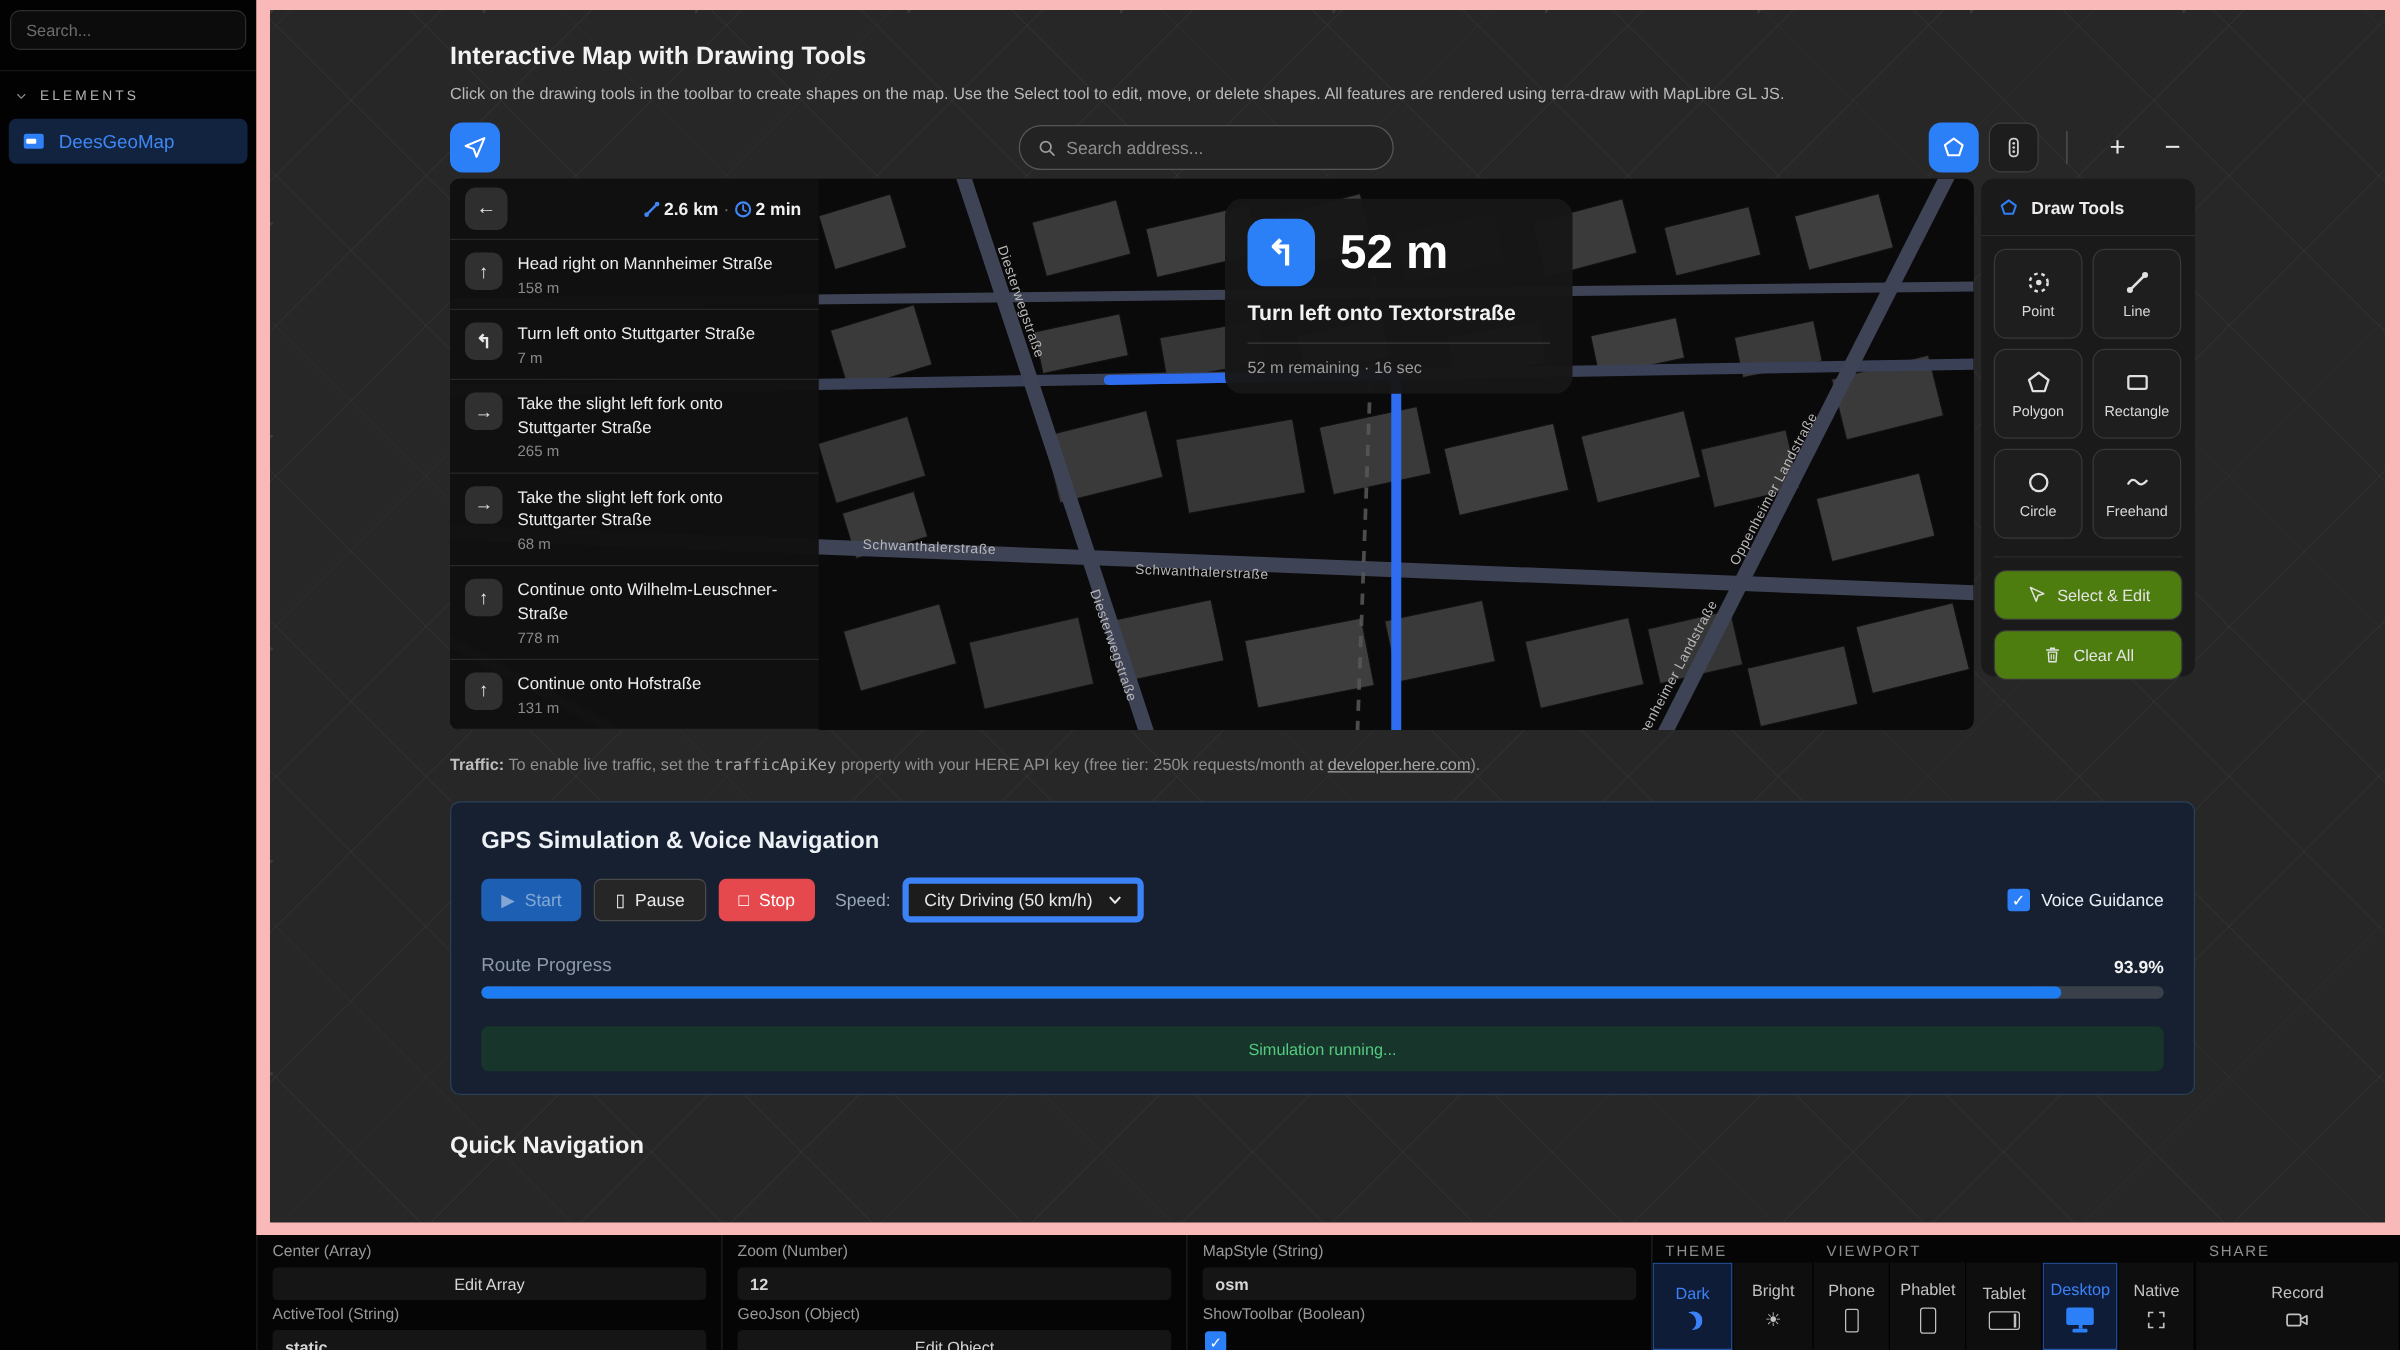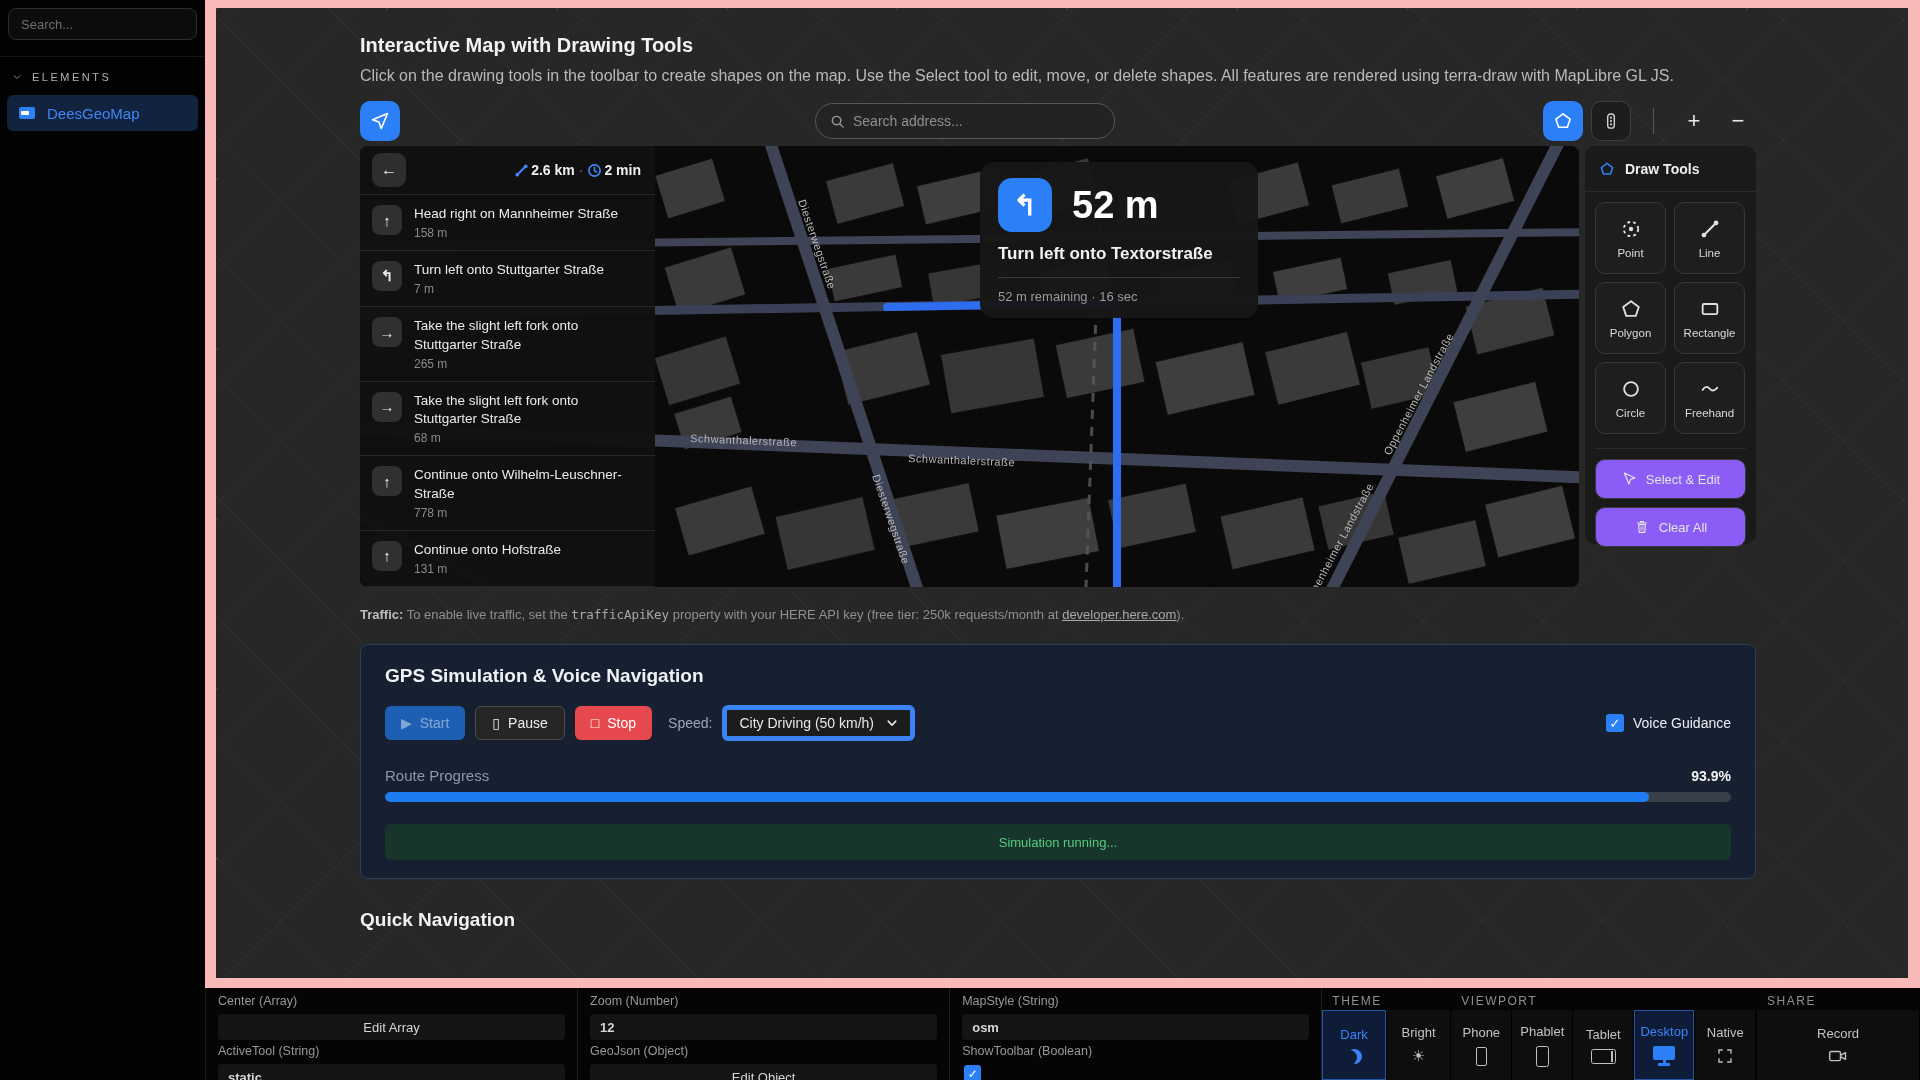--- a/index.html
+++ b/index.html
@@ -25,21 +25,21 @@
   .frame { position:absolute; left:205px; top:0; width:1715px; height:988px; background:#f9b9b9; }
   .canvas { position:absolute; left:11px; top:8px; right:12px; bottom:10px; overflow:hidden;
     background-color:#272727;
     background-image:
       radial-gradient(circle at 0 0, rgba(255,255,255,0.09) 0 2px, transparent 3px),
       repeating-linear-gradient(45deg, rgba(255,255,255,0.028) 0 1px, transparent 1px 85px),
       repeating-linear-gradient(-45deg, rgba(255,255,255,0.028) 0 1px, transparent 1px 85px);
     background-size:170px 170px, auto, auto; }
   .content { position:absolute; left:144px; top:0; width:1396px; }
   .page-title { margin-top:26px; color:#f2f2f2; font-size:20px; font-weight:bold; }
-  .page-desc { margin-top:10px; color:#b9b9b9; font-size:16px; }
+  .page-desc { margin-top:10px; color:#b9b9b9; font-size:13px; }
 
   
   .map-toolbar { margin-top:16px; height:40px; position:relative; display:flex; align-items:center; }
   .tb-btn { width:40px; height:40px; border-radius:10px; display:flex; align-items:center;
     justify-content:center; cursor:pointer; }
   .tb-blue { background:#2b7ff7; color:#fff; }
   .tb-dark { background:#1d1d1d; border:1px solid #3f3f3f; color:#d9d9d9; }
   .tb-search { position:absolute; left:455px; width:300px; height:36px; border:1px solid #575757;
     background:#232323; border-radius:18px; display:flex; align-items:center; gap:8px; padding:0 14px;
     color:#9a9a9a; }
@@ -87,21 +87,21 @@
   .dp-head { height:46px; display:flex; align-items:center; gap:10px; padding:0 14px;
     border-bottom:1px solid #2b2b2b; color:#ededed; font-size:14px; font-weight:bold; }
   .dp-grid { display:grid; grid-template-columns:71px 71px; gap:8px; padding:10px; }
   .dp-tool { height:72px; background:#1e1e1e; border:1px solid #383838; border-radius:10px;
     display:flex; flex-direction:column; align-items:center; justify-content:center; gap:7px;
     color:#d9d9d9; cursor:pointer; }
   .dp-tool span { font-size:11.5px; }
   .dp-div { height:1px; background:#2b2b2b; margin:4px 10px 10px 10px; }
   .dp-wide { margin:0 10px 8px 10px; height:40px; border:1px solid #383838; border-radius:10px;
     display:flex; align-items:center; justify-content:center; gap:9px; color:#e4e4e4;
-    font-size:13px; cursor:pointer; background:#8b5cf6; }
+    font-size:13px; cursor:pointer; background:#4d7c0f; }
 
   
   .traffic { margin-top:20px; font-size:13px; color:#8f8f8f; }
   .traffic b { color:#bdbdbd; }
   .traffic code { font-family:"DejaVu Sans Mono", monospace; color:#a8a8a8; font-size:12.5px; }
   .traffic a { color:#a8a8a8; text-decoration:underline; cursor:pointer; }
 
   
   .gps { margin-top:22px; background:#162030; border:1px solid #2a4059; border-radius:8px;
     padding:20px 24px 18px 24px; }

